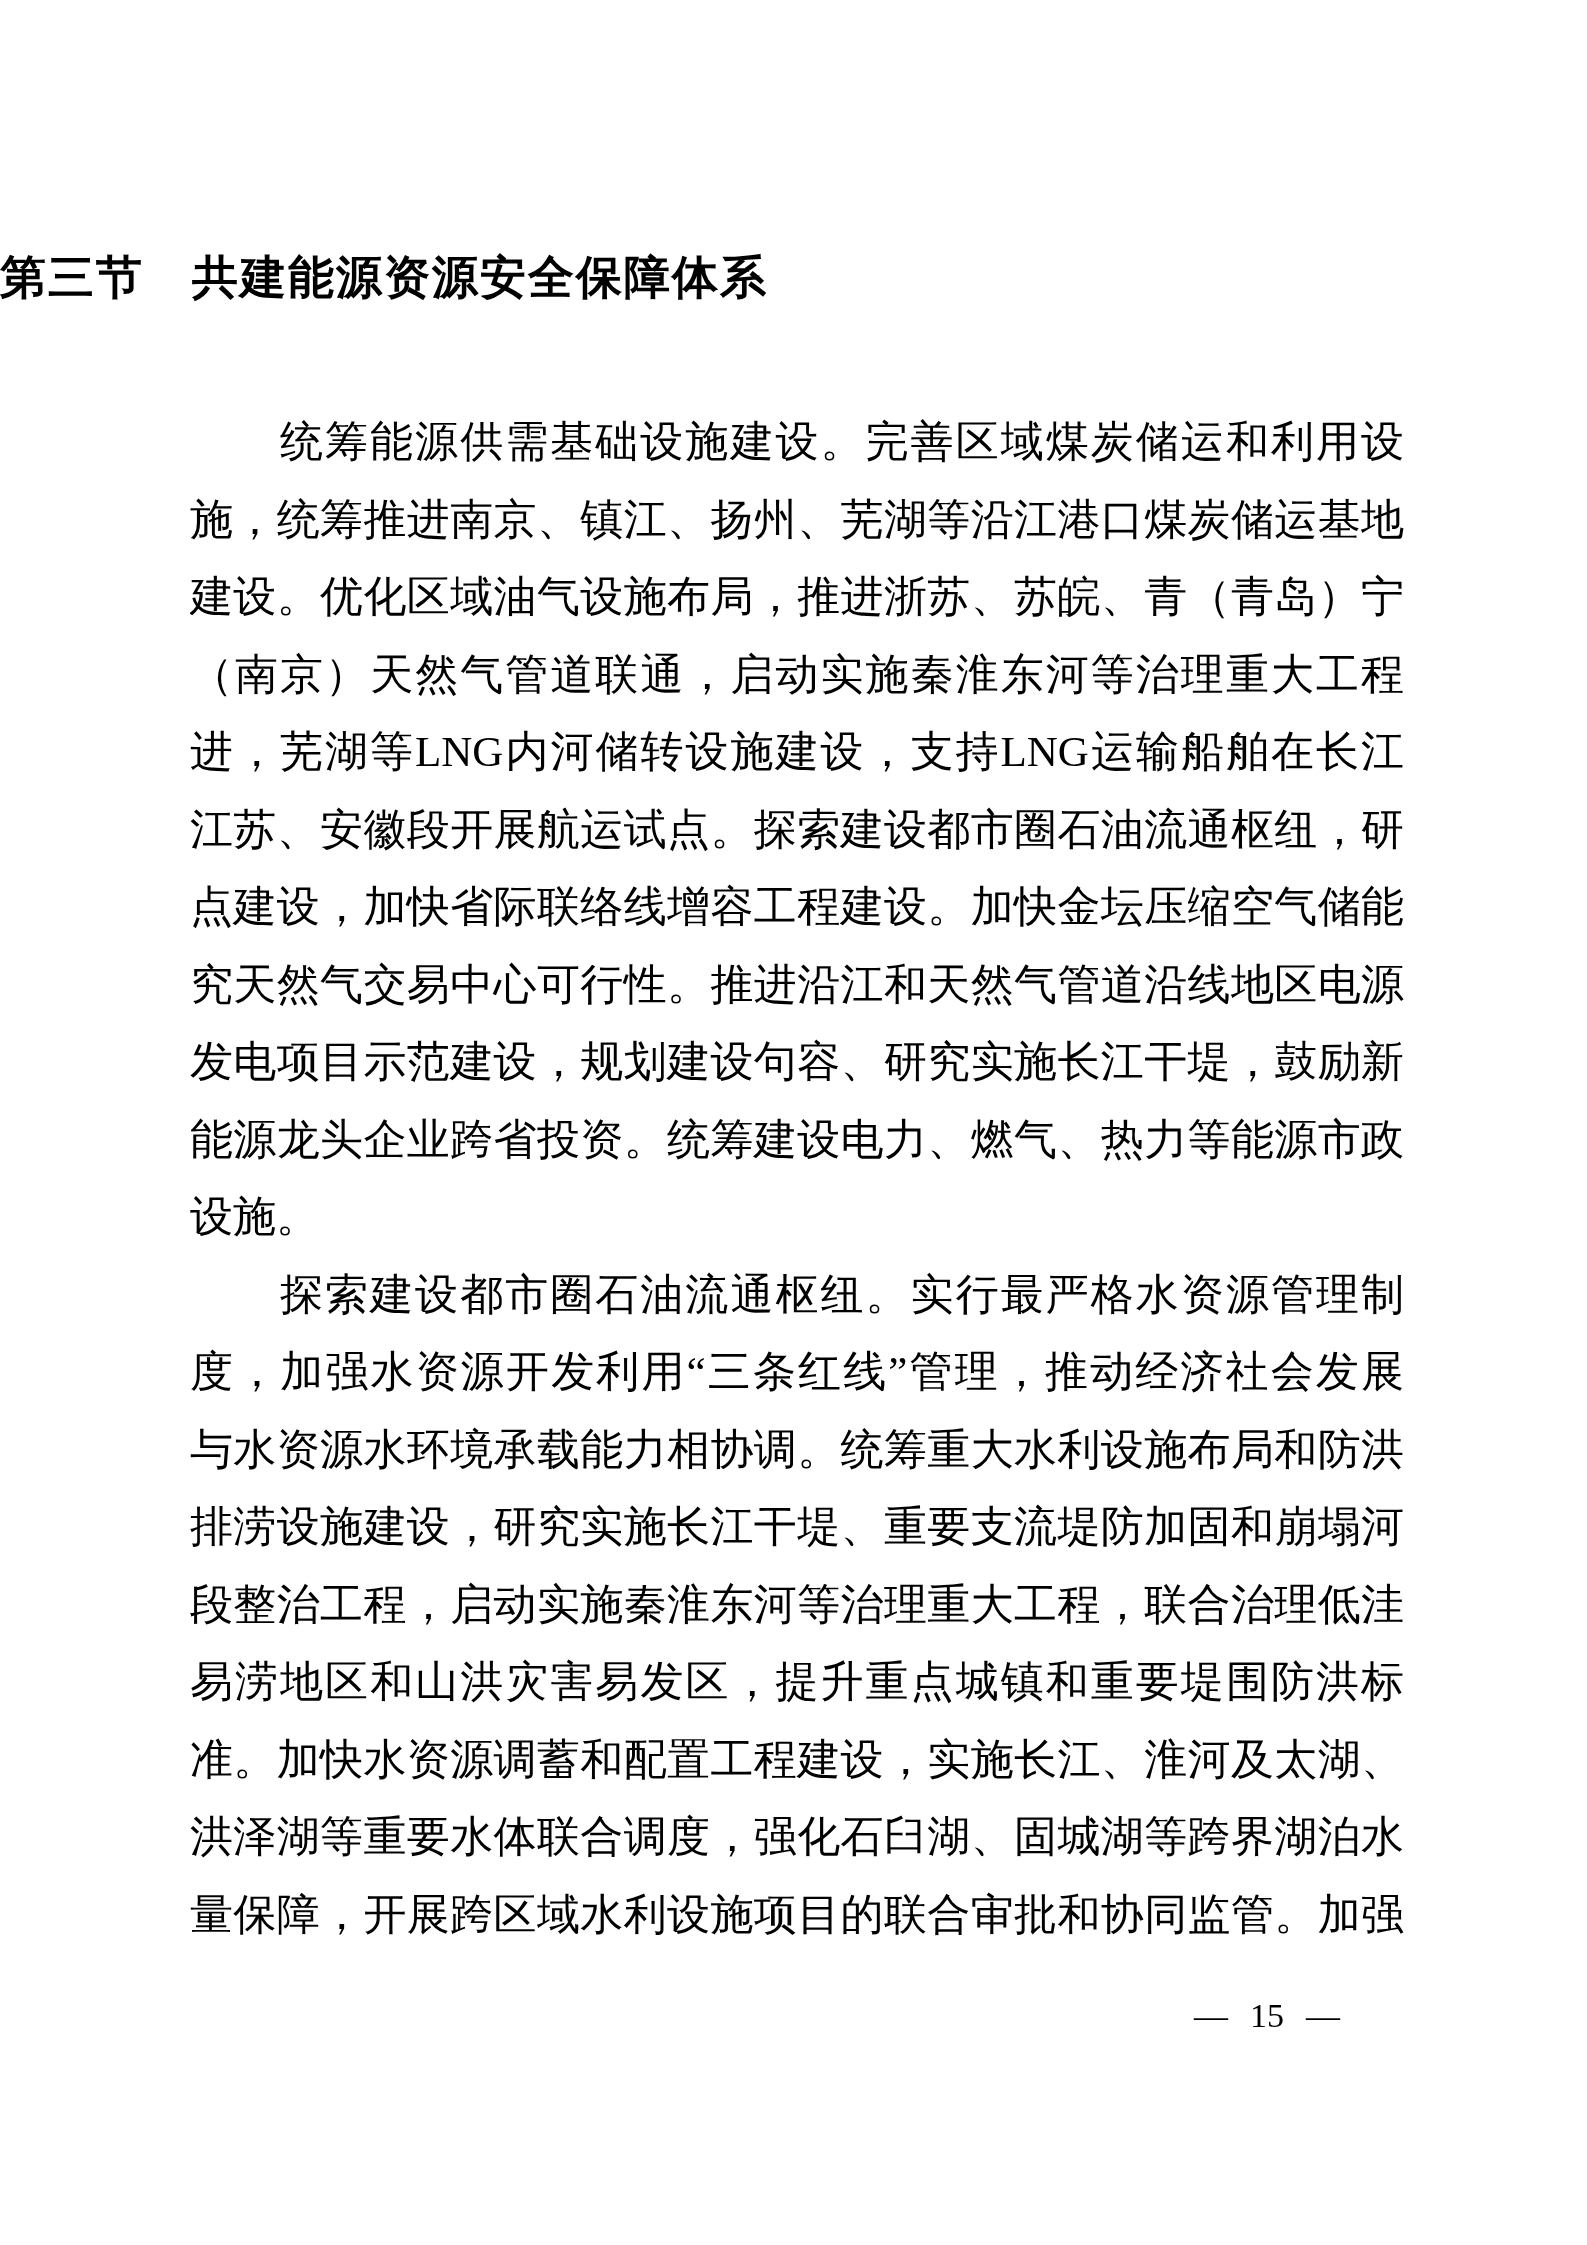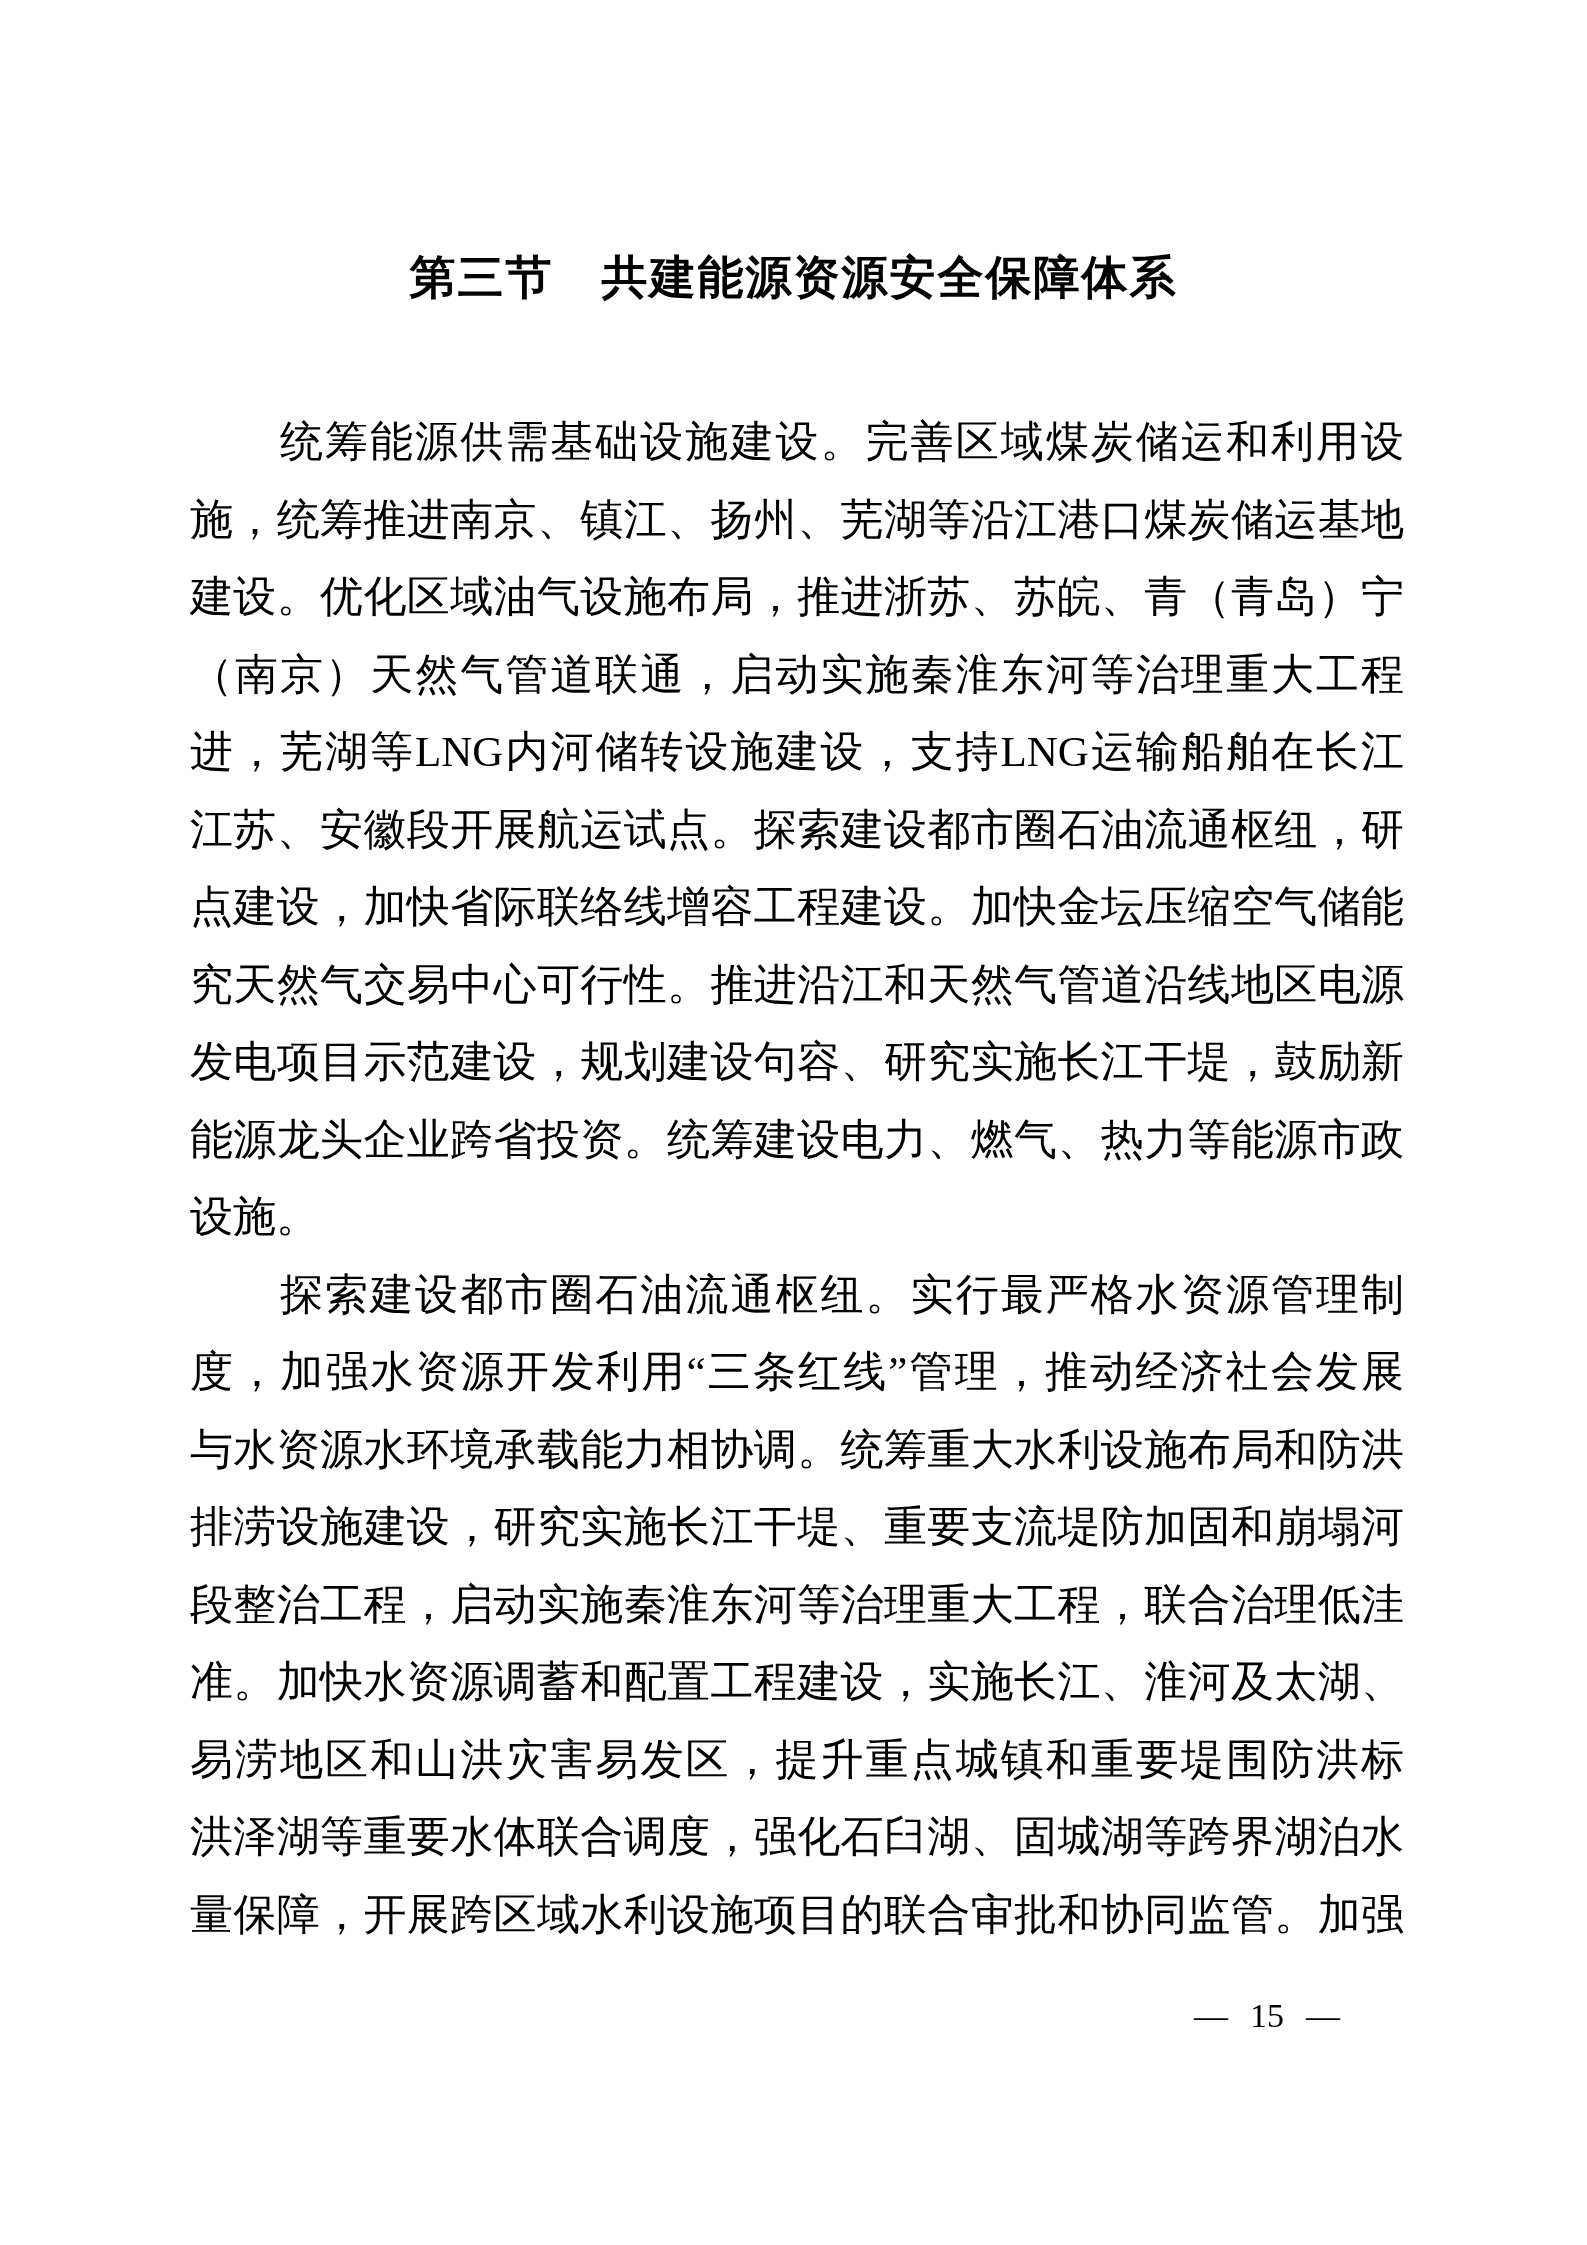--- a/index.html
+++ b/index.html
@@ -14,21 +14,20 @@
     background: #ffffff;
     color: #000000;
     font-family: "Liberation Serif", "DejaVu Serif", serif;
     overflow: hidden;
   }
   .heading {
     position: absolute;
     top: 248px;
     left: 0;
     width: 100%;
-    text-align: center;
     font-size: 46px;
     font-weight: 600;
     letter-spacing: 2px;
     margin: 0;
     line-height: 1.3;
   }
   .body-block {
     position: absolute;
     top: 403px;
     left: 190px;
@@ -89,22 +88,22 @@
       <div class="line">点建设，加快省际联络线增容工程建设。加快金坛压缩空气储能</div>
       <div class="line">究天然气交易中心可行性。推进沿江和天然气管道沿线地区电源</div>
       <div class="line">发电项目示范建设，规划建设句容、研究实施长江干堤，鼓励新</div>
       <div class="line">能源龙头企业跨省投资。统筹建设电力、燃气、热力等能源市政</div>
       <div class="line last">设施。</div>
       <div class="line first"><span class="lead">探索建设都市圈石油流通枢纽。</span>实行最严格水资源管理制</div>
       <div class="line">度，加强水资源开发利用“三条红线”管理，推动经济社会发展</div>
       <div class="line">与水资源水环境承载能力相协调。统筹重大水利设施布局和防洪</div>
       <div class="line">排涝设施建设，研究实施长江干堤、重要支流堤防加固和崩塌河</div>
       <div class="line">段整治工程，启动实施秦淮东河等治理重大工程，联合治理低洼</div>
+      <div class="line">易涝地区和山洪灾害易发区，提升重点城镇和重要堤围防洪标</div>
       <div class="line">准。加快水资源调蓄和配置工程建设，实施长江、淮河及太湖、</div>
-      <div class="line">易涝地区和山洪灾害易发区，提升重点城镇和重要堤围防洪标</div>
       <div class="line">洪泽湖等重要水体联合调度，强化石臼湖、固城湖等跨界湖泊水</div>
       <div class="line">量保障，开展跨区域水利设施项目的联合审批和协同监管。加强</div>
     </div>
 
   <div class="footer">
     <span class="dash">—</span><span class="num">15</span><span class="dash">—</span>
   </div>
 
 </div>
 

